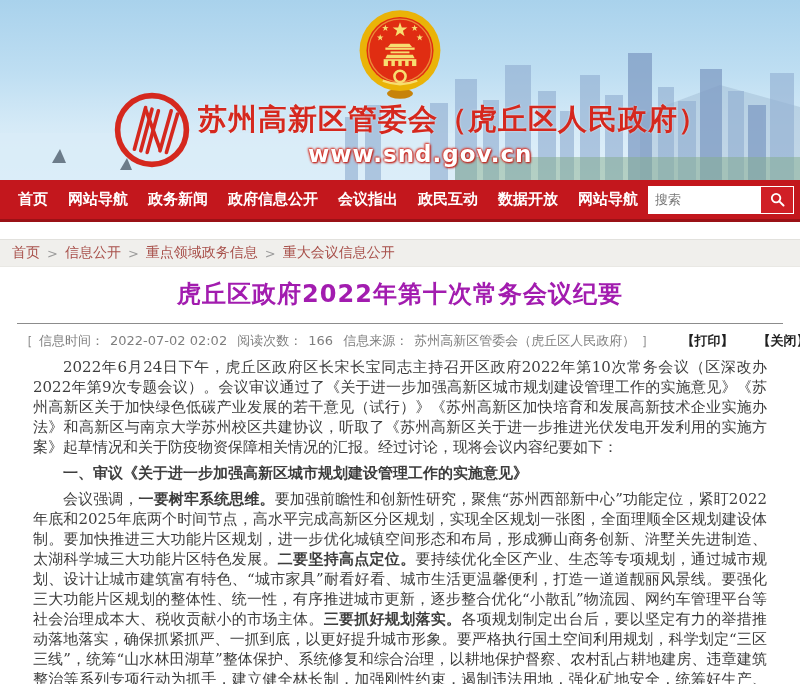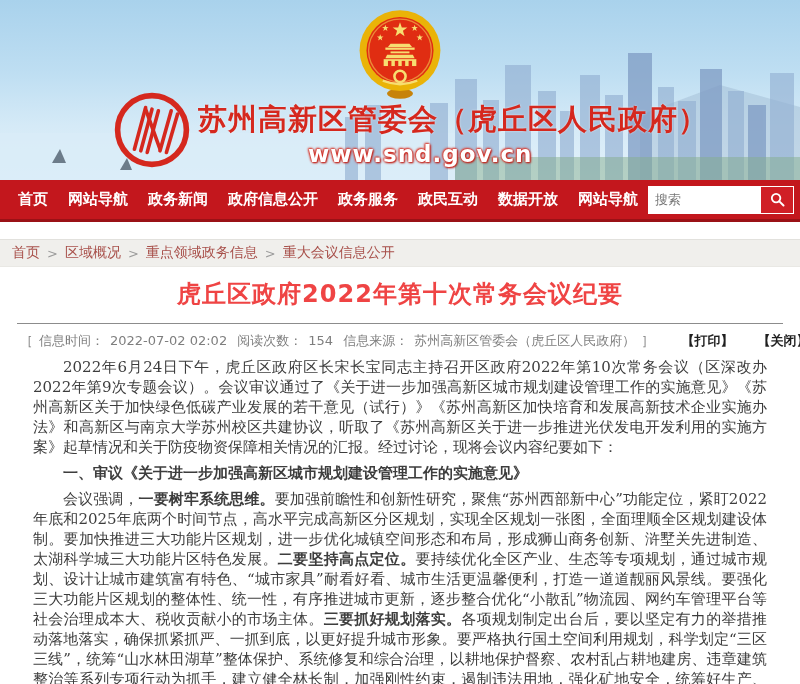--- a/index.html
+++ b/index.html
@@ -57,21 +57,21 @@
   .breadcrumb {
     height:28px; background:#f0efec; border-top:1px solid #e2e1dd; border-bottom:1px solid #e9e8e4;
     display:flex; align-items:center; padding:0 12px; font-size:14px;
   }
   .breadcrumb a { color:#a8504a; text-decoration:none; }
   .crumb-sep { color:#9a9a9a; margin:0 7px; font-size:13px; }
 
   
   .article { padding:0 17px; }
   .article-title {
-    text-align:center; font-size:24px; font-weight:bold; color:#ef4444;
+    text-align:center; font-size:24px; font-weight:bold; color:#a21caf;
     margin:11px 0 13px; letter-spacing:1px;
   }
   .divider { border:none; border-top:1px solid #8c8c8c; margin:0; }
   .info-bar {
     text-align:center; font-size:13px; color:#7e7e7e; padding:8px 0 7px;
     white-space:nowrap;
   }
   .info-bar .seg { margin:0 3px; }
   .info-action { color:#1f1f1f; font-weight:bold; margin-left:20px; cursor:pointer; }
   .article-body { font-family:"DejaVu Serif", serif; }
@@ -164,53 +164,53 @@
 
   <div class="site-title">苏州高新区管委会（虎丘区人民政府）</div>
   <div class="site-url">www.snd.gov.cn</div>
 </div>
 
 <div class="nav">
   <a href="#">首页</a>
   <a href="#">网站导航</a>
   <a href="#">政务新闻</a>
   <a href="#">政府信息公开</a>
-  <a href="#">政务服务</a>
+  <a href="#">会议指出</a>
   <a href="#">政民互动</a>
   <a href="#">数据开放</a>
   <a href="#">网站导航</a>
   <div class="search-wrap">
     <input class="search-input" type="text" placeholder="搜索" style="">
     <button class="search-btn">
       <svg width="17" height="17" viewBox="0 0 24 24">
         <circle cx="10" cy="10" r="6" fill="none" stroke="#fff" stroke-width="2.6"></circle>
         <line x1="14.6" y1="14.6" x2="20.5" y2="20.5" stroke="#fff" stroke-width="2.8" stroke-linecap="round"></line>
       </svg>
     </button>
   </div>
 </div>
 
 <div class="gap"></div>
 
 <div class="breadcrumb">
   <a href="#">首页</a>
   <span class="crumb-sep">&gt;</span>
-  <a href="#">区域概况</a>
+  <a href="#">信息公开</a>
   <span class="crumb-sep">&gt;</span>
   <a href="#">重点领域政务信息</a>
   <span class="crumb-sep">&gt;</span>
   <a href="#">重大会议信息公开</a>
 </div>
 
 <div class="article">
   <div class="article-title">虎丘区政府2022年第十次常务会议纪要</div>
   <hr class="divider">
   <div class="info-bar">
     <span class="seg">［</span><span class="seg">信息时间：</span><span class="seg">2022-07-02 02:02</span>
-    <span class="seg">阅读次数：</span><span class="seg">154</span>
+    <span class="seg">阅读次数：</span><span class="seg">166</span>
     <span class="seg">信息来源：</span><span class="seg">苏州高新区管委会（虎丘区人民政府）</span><span class="seg">］</span>
     <span class="info-action">【打印】</span>
     <span class="info-action">【关闭】</span>
   </div>
   <div class="article-body">
       <p><span>2022年6月24日下午，虎丘区政府区长宋长宝同志主持召开区政府2022年第10次常务会议（区深改办2022年第9次专题会议）。会议审议通过了《关于进一步加强高新区城市规划建设管理工作的实施意见》《苏州高新区关于加快绿色低碳产业发展的若干意见（试行）》《苏州高新区加快培育和发展高新技术企业实施办法》和高新区与南京大学苏州校区共建协议，听取了《苏州高新区关于进一步推进光伏发电开发利用的实施方案》起草情况和关于防疫物资保障相关情况的汇报。经过讨论，现将会议内容纪要如下：</span></p>
       <p><b>一、审议《关于进一步加强高新区城市规划建设管理工作的实施意见》</b></p>
       <p><span>会议强调，</span><b>一要树牢系统思维。</b><span>要加强前瞻性和创新性研究，聚焦“苏州西部新中心”功能定位，紧盯2022年底和2025年底两个时间节点，高水平完成高新区分区规划，实现全区规划一张图，全面理顺全区规划建设体制。要加快推进三大功能片区规划，进一步优化城镇空间形态和布局，形成狮山商务创新、浒墅关先进制造、太湖科学城三大功能片区特色发展。</span><b>二要坚持高点定位。</b><span>要持续优化全区产业、生态等专项规划，通过城市规划、设计让城市建筑富有特色、“城市家具”耐看好看、城市生活更温馨便利，打造一道道靓丽风景线。要强化三大功能片区规划的整体性、统一性，有序推进城市更新，逐步整合优化“小散乱”物流园、网约车管理平台等社会治理成本大、税收贡献小的市场主体。</span><b>三要抓好规划落实。</b><span>各项规划制定出台后，要以坚定有力的举措推动落地落实，确保抓紧抓严、一抓到底，以更好提升城市形象。要严格执行国土空间利用规划，科学划定“三区三线”，统筹“山水林田湖草”整体保护、系统修复和综合治理，以耕地保护督察、农村乱占耕地建房、违章建筑整治等系列专项行动为抓手，建立健全林长制，加强刚性约束，遏制违法用地，强化矿地安全，统筹好生产、生活、生态等布局，确保系统规划抓到底、管到边。</span></p>
     </div>
 </div>

